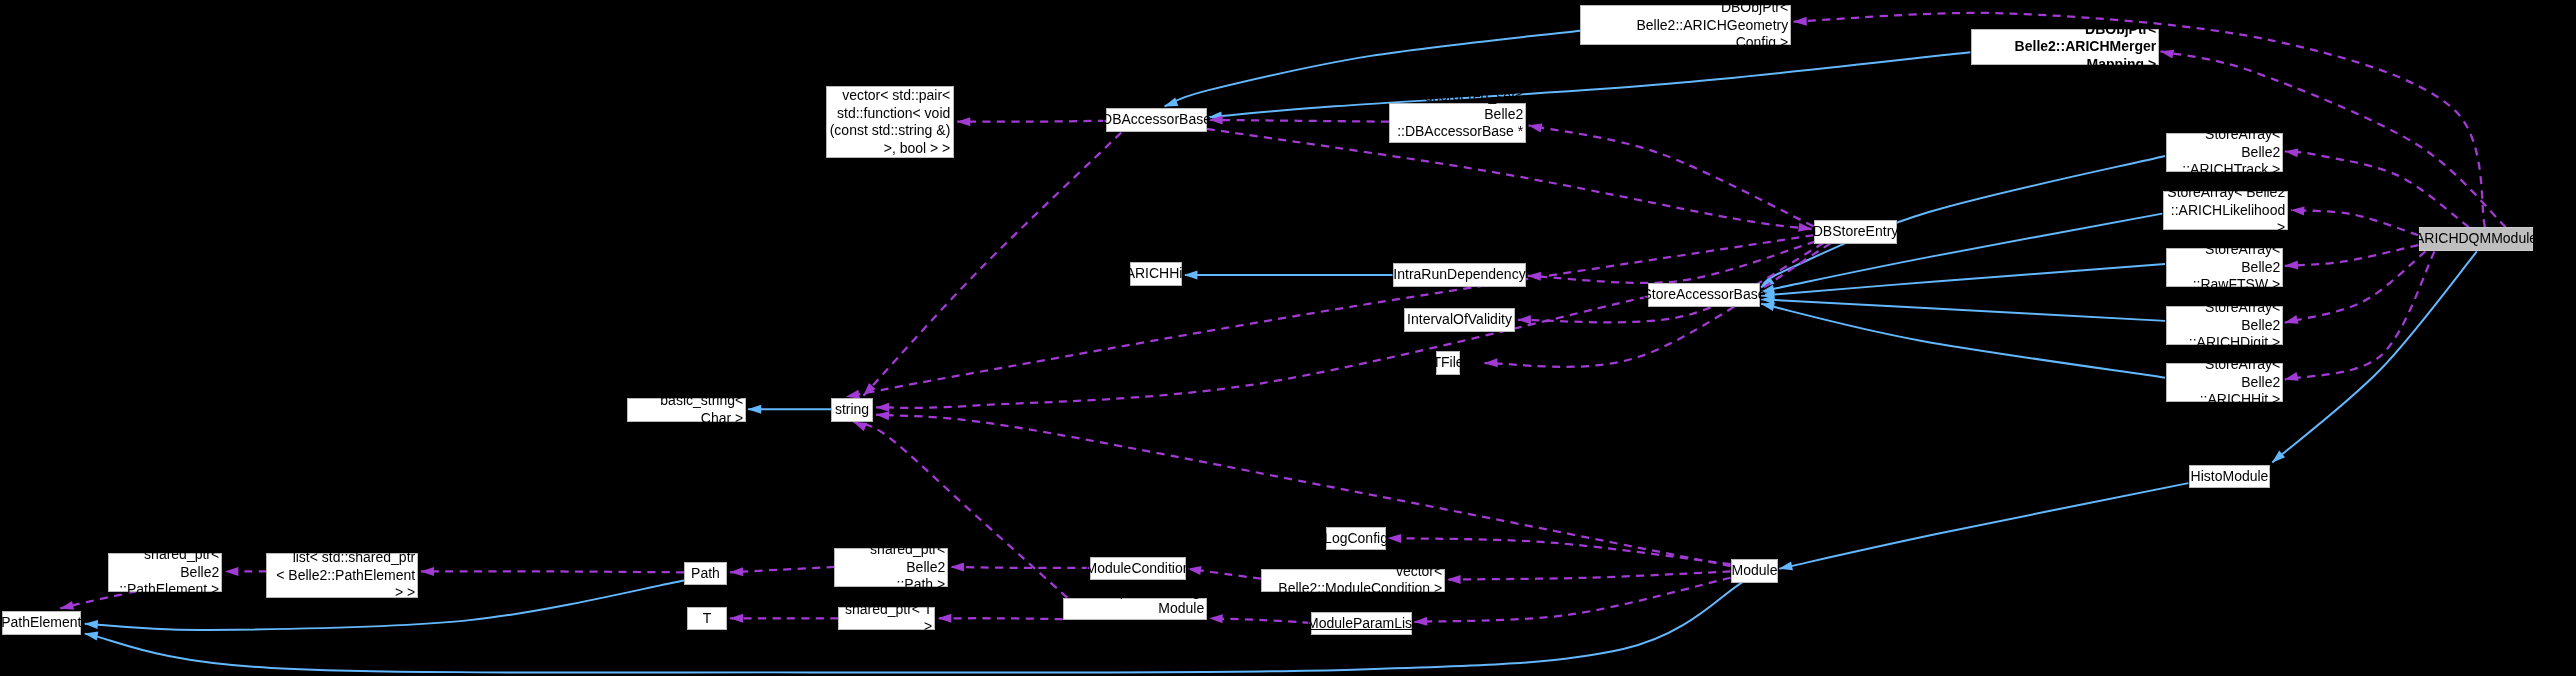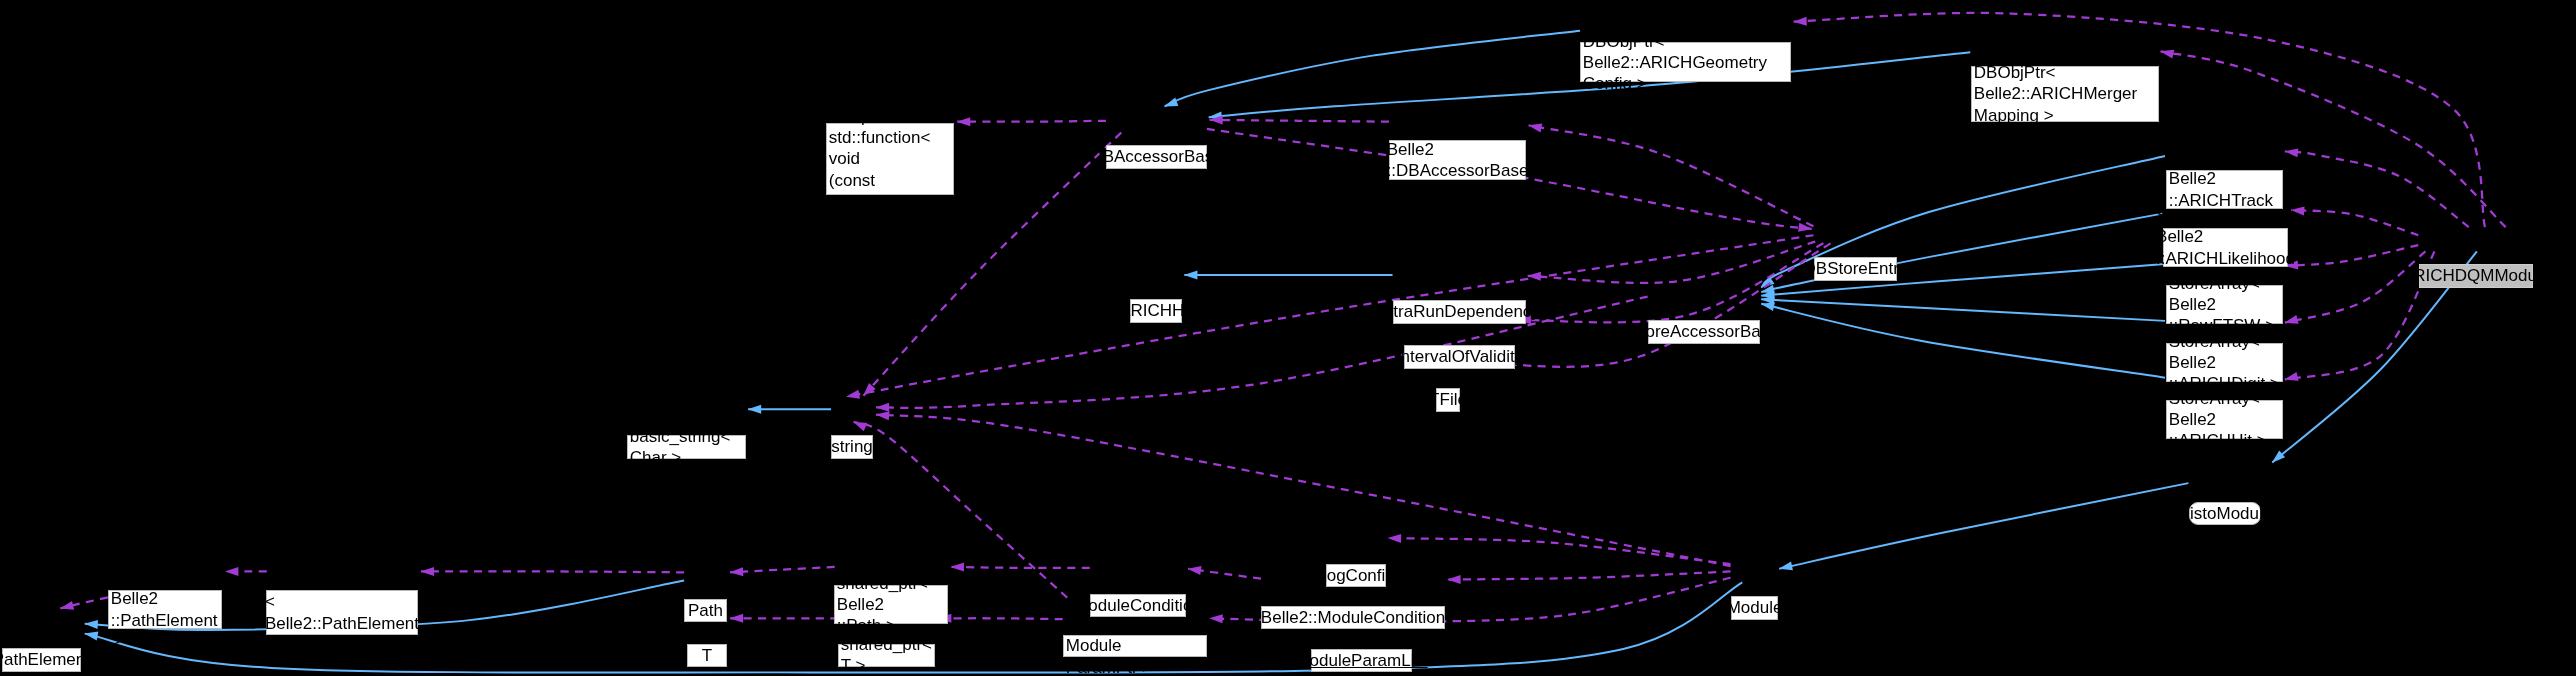--- a/index.html
+++ b/index.html
@@ -3,22 +3,22 @@
 <meta charset="utf-8">
 <style>
   html,body{margin:0;padding:0;background:#000;}
   #canvas{position:relative;width:2576px;height:676px;background:#000;overflow:hidden;
           font-family:"Liberation Sans",sans-serif;}
   #edge-layer{position:absolute;left:0;top:0;}
   .edge-inheritance{fill:none;stroke:var(--inherit,#63b8ff);stroke-width:2.2;}
   .edge-usage{fill:none;stroke:var(--usage,#a23bd4);stroke-width:2.5;stroke-dasharray:9 7;}
   .node{position:absolute;box-sizing:border-box;background:var(--nodefill,#fff);
         border:1.8px solid var(--nodeborder,#bababa);color:var(--nodetext,#000);
-        font-size:17px;line-height:1.25;display:flex;align-items:center;justify-content:center;
-        text-align:left;white-space:pre-line;padding:0.9px 1.8px;cursor:pointer;margin-top:37px;}
+        font-size:14px;line-height:1.25;display:flex;align-items:center;justify-content:center;
+        text-align:right;white-space:pre-line;padding:0.9px 1.8px;cursor:pointer;}
   .node.hl{background:var(--hlfill,#bfbfbf);border-color:#cccccc;}
 </style>
 </head>
 <body>
 
 <div id="canvas" style="background: rgb(0, 0, 0);">
   <svg id="edge-layer" width="2576" height="676" viewBox="0 0 2856 750">
     <defs>
       <marker id="arrow-inherit" markerUnits="userSpaceOnUse" markerWidth="18" markerHeight="14" refX="15.5" refY="6.5" orient="auto">
         <path d="M1,1.5 L16,6.5 L1,11.5 z" fill="#63b8ff"></path>
@@ -74,21 +74,21 @@
         <path d="M1183,663 C1166.6666666666667,648.3333333333334 1118,604.6666666666666 1085,575 C1052,545.3333333333334 1008.1666666666666,502.8333333333333 985,485 C961.8333333333334,467.1666666666667 952.5,470.8333333333333 946,468" class="edge-usage" marker-end="url(#arrow-usage)"></path>
       </g>
   </svg>
   <div id="nodes">
       <div class="node" style="left: 826px; top: 86px; width: 128px; height: 72px;">vector&lt; std::pair&lt;
 std::function&lt; void
 (const std::string &amp;)
 &gt;, bool &gt; &gt;</div>
       <div class="node" style="left: 1580px; top: 5.4px; width: 211px; height: 40px;">DBObjPtr&lt; Belle2::ARICHGeometry
 Config &gt;</div>
-      <div class="node" style="left: 1971px; top: 29px; width: 188px; height: 56px;">DBObjPtr&lt; Belle2::ARICHMerger
+      <div class="node" style="left: 1971px; top: 29px; width: 188px; height: 36px; font-weight: bold;">DBObjPtr&lt; Belle2::ARICHMerger
 Mapping &gt;</div>
       <div class="node" style="left: 1106px; top: 108px; width: 101px; height: 24px;">DBAccessorBase</div>
       <div class="node" style="left: 1389px; top: 103px; width: 137px; height: 40px;">unordered_set&lt; Belle2
 ::DBAccessorBase * &gt;</div>
       <div class="node" style="left: 1814px; top: 220px; width: 83px; height: 23.5px;">DBStoreEntry</div>
       <div class="node" style="left: 2166px; top: 133px; width: 117px; height: 39px;">StoreArray&lt; Belle2
 ::ARICHTrack &gt;</div>
       <div class="node" style="left: 2163px; top: 191px; width: 125px; height: 39px;">StoreArray&lt; Belle2
 ::ARICHLikelihood &gt;</div>
       <div class="node" style="left: 2166px; top: 248px; width: 117px; height: 39px;">StoreArray&lt; Belle2
@@ -98,21 +98,21 @@
       <div class="node" style="left: 2166px; top: 363px; width: 117px; height: 39px;">StoreArray&lt; Belle2
 ::ARICHHit &gt;</div>
       <div class="node hl" style="left: 2419px; top: 227px; width: 114px; height: 24px;">ARICHDQMModule</div>
       <div class="node" style="left: 1130px; top: 262px; width: 52px; height: 23.5px;">ARICHHit</div>
       <div class="node" style="left: 1393px; top: 263px; width: 133px; height: 23.5px;">IntraRunDependency</div>
       <div class="node" style="left: 1404px; top: 308px; width: 111px; height: 23.5px;">IntervalOfValidity</div>
       <div class="node" style="left: 1436px; top: 351px; width: 24px; height: 23.5px;">TFile</div>
       <div class="node" style="left: 1648px; top: 283px; width: 112px; height: 23.5px;">StoreAccessorBase</div>
       <div class="node" style="left: 627px; top: 398px; width: 119px; height: 23.5px;">basic_string&lt; Char &gt;</div>
       <div class="node" style="left: 831px; top: 398px; width: 42px; height: 23.5px;">string</div>
-      <div class="node" style="left: 2189px; top: 465px; width: 72px; height: 22.5px; border-radius: 9px;">HistoModule</div>
+      <div class="node" style="left: 2189px; top: 465px; width: 81px; height: 22.5px;">HistoModule</div>
       <div class="node" style="left: 1731px; top: 559px; width: 47px; height: 23.5px;">Module</div>
       <div class="node" style="left: 1326px; top: 527px; width: 60px; height: 22.5px;">LogConfig</div>
       <div class="node" style="left: 1261px; top: 569px; width: 184px; height: 22.5px;">vector&lt; Belle2::ModuleCondition &gt;</div>
       <div class="node" style="left: 1090px; top: 557px; width: 96px; height: 22.5px;">ModuleCondition</div>
       <div class="node" style="left: 1311px; top: 612px; width: 101px; height: 22.5px; text-decoration: underline;">ModuleParamList</div>
       <div class="node" style="left: 1063px; top: 598px; width: 144px; height: 22px;">map&lt; std::string, Module
 ParamPtr &gt;</div>
       <div class="node" style="left: 834px; top: 548px; width: 114px; height: 39px;">shared_ptr&lt; Belle2
 ::Path &gt;</div>
       <div class="node" style="left: 684px; top: 562px; width: 43px; height: 22.5px;">Path</div>

